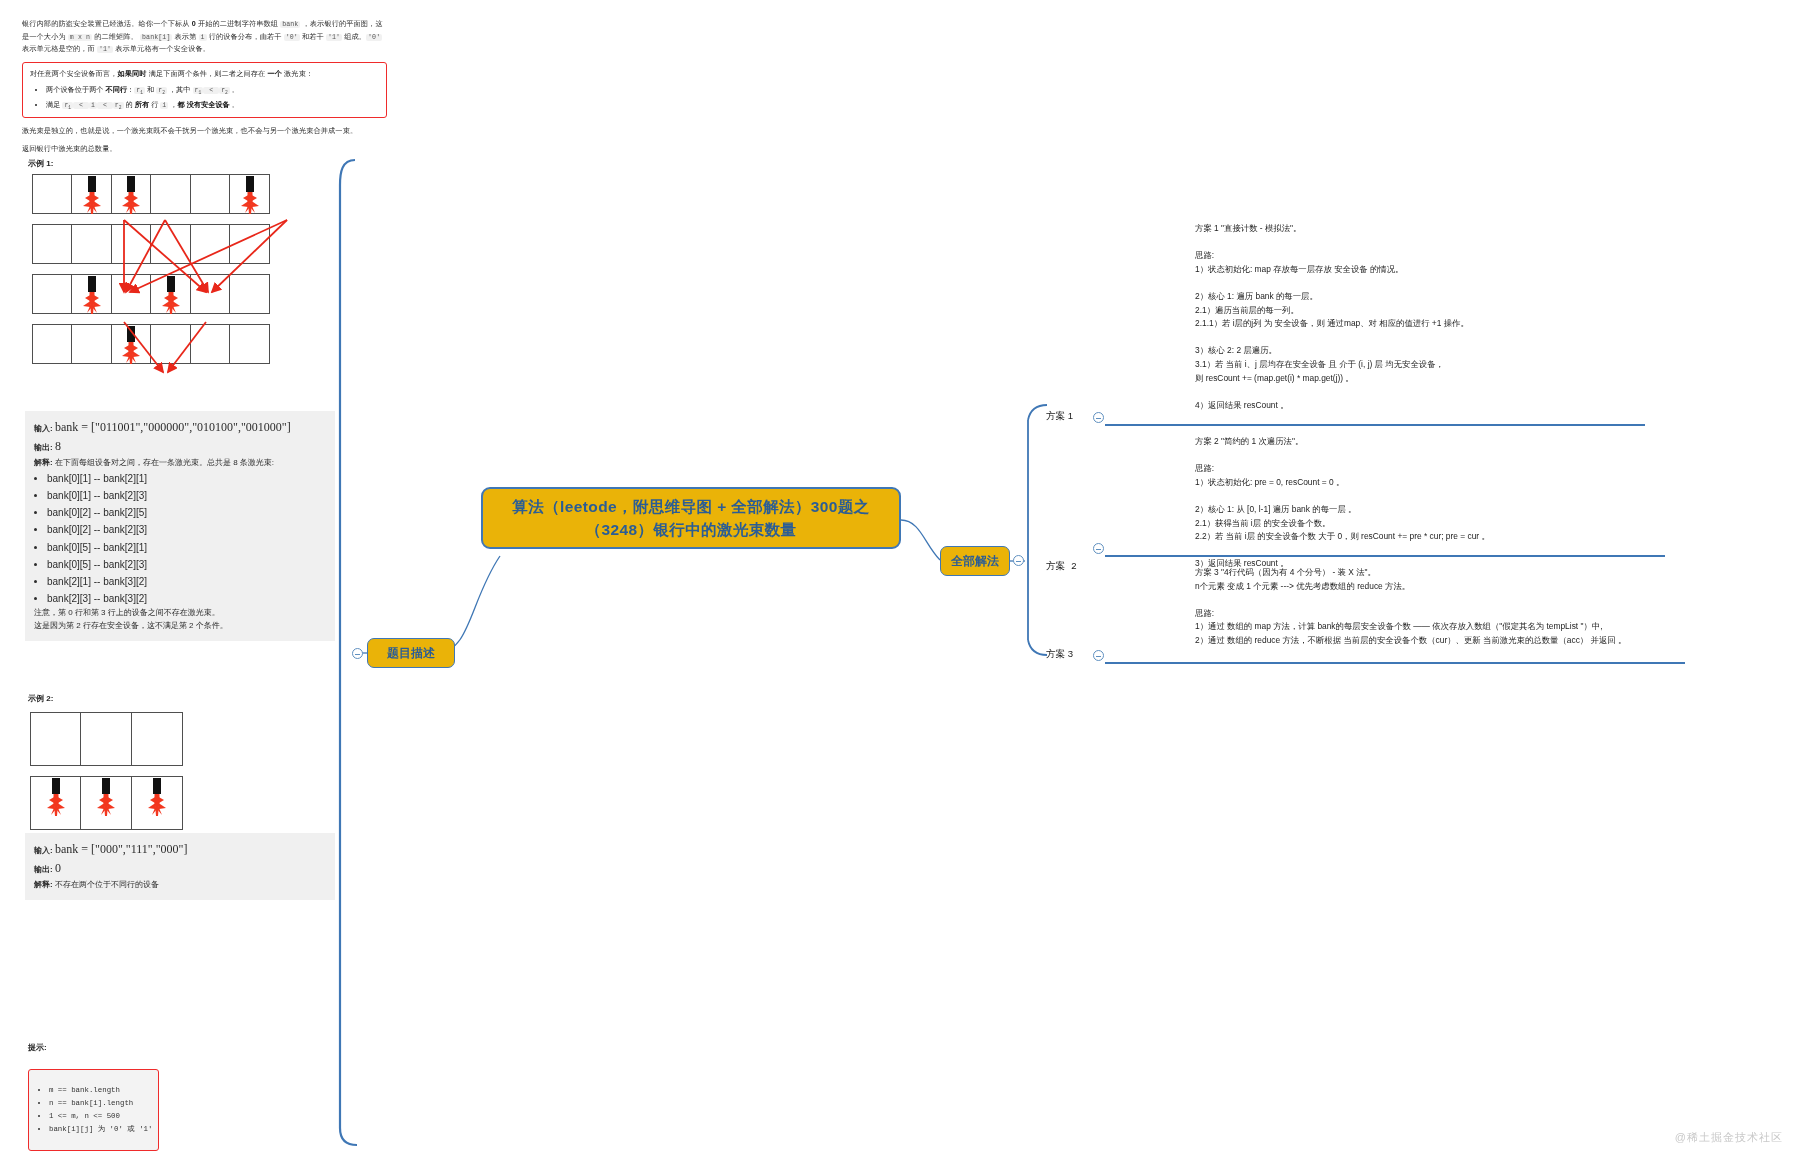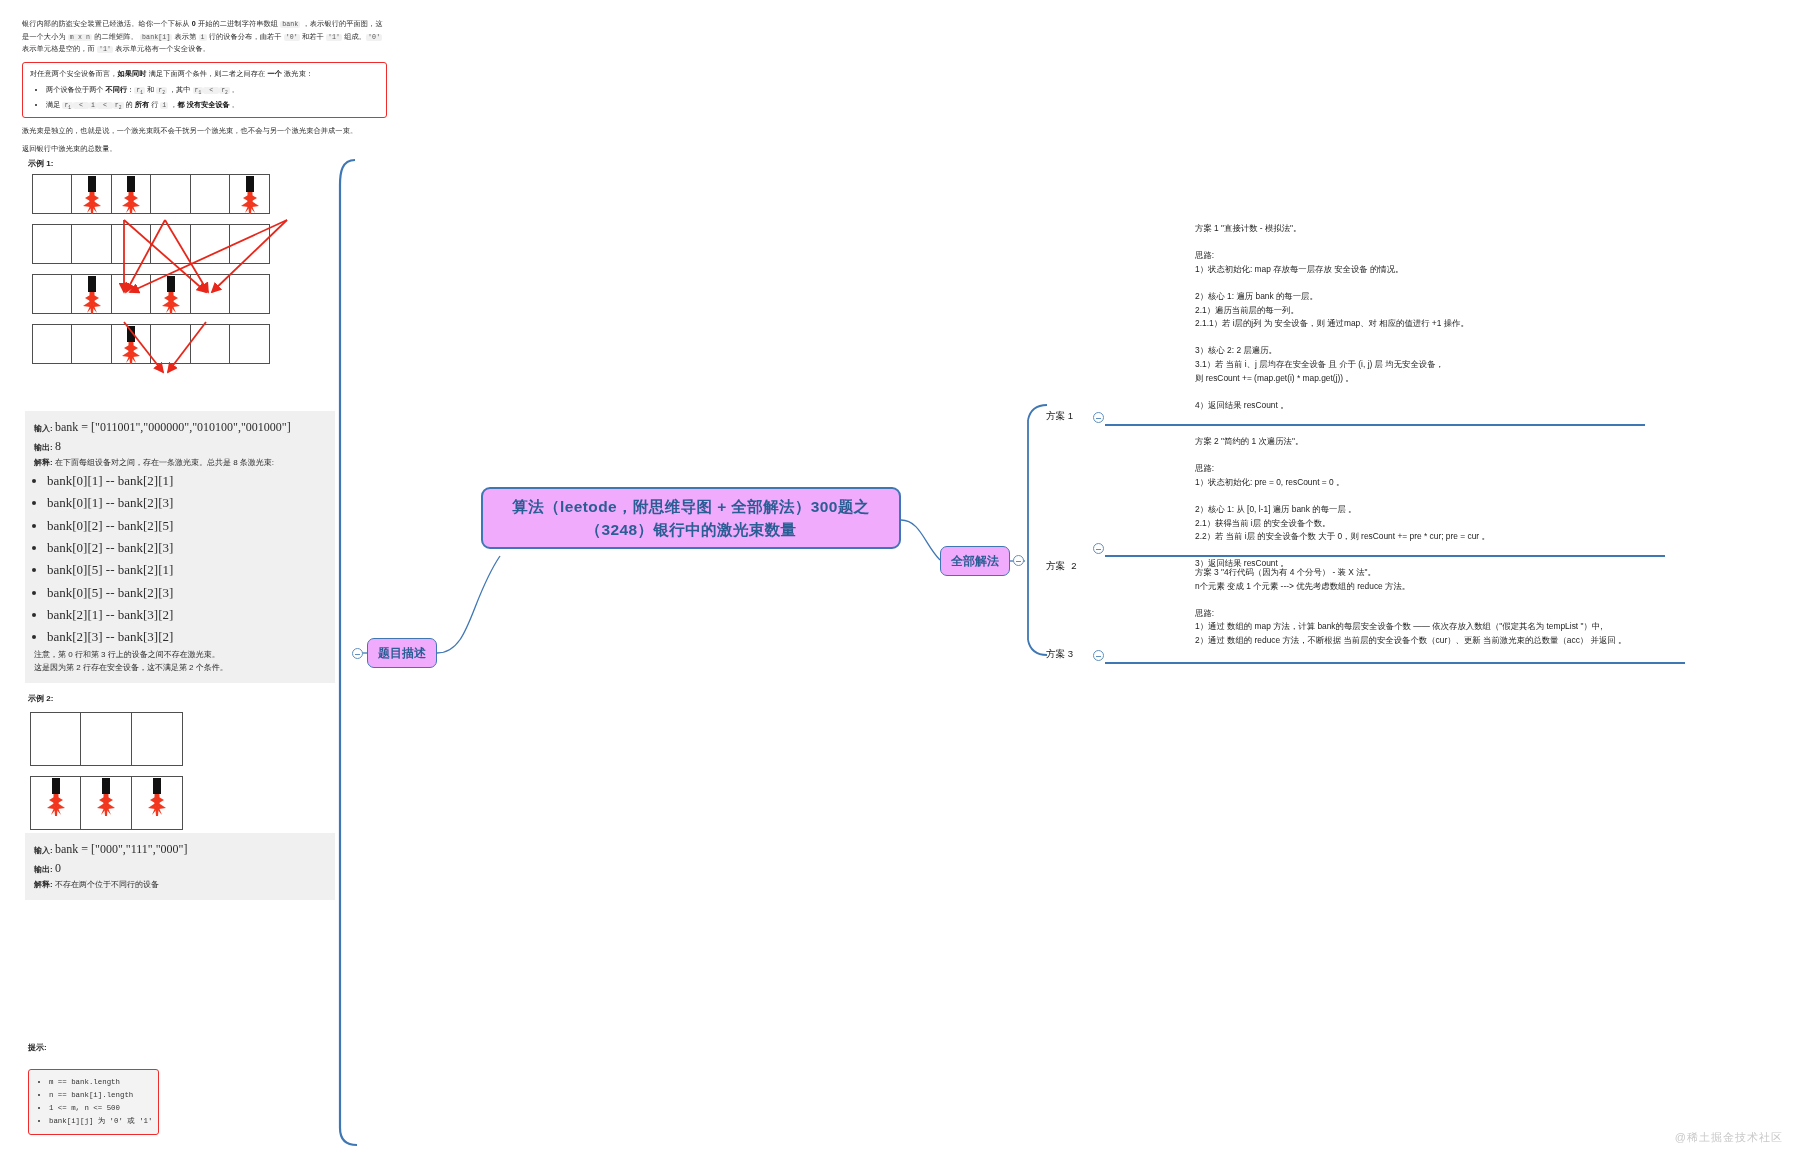--- a/index.html
+++ b/index.html
@@ -18,35 +18,35 @@
   .para{font-size:7.2px;line-height:1.75;color:#2b2b2b;margin:0 0 6px 0;letter-spacing:.1px;}
   .mono{font-family:"Liberation Mono","DejaVu Sans Mono",monospace;background:#f1f1f1;color:#555;
         padding:0 2px;border-radius:2px;font-size:6.6px;}
   .redbox{border:1.6px solid #ef2b2b;border-radius:3px;padding:5px 7px 4px 7px;margin:3px 0 7px 0;}
   .redbox ul{margin:4px 0 1px 0;padding-left:16px;}
   .redbox li{font-size:7.2px;line-height:1.7;margin-bottom:1px;}
   .b{font-weight:bold;color:#111;}
   sub{font-size:70%;}
   .node{
     position:absolute;
-    background:#f0abfc;
+    background:#eab308;
     border:2px solid #3f77b5;
     border-radius:9px;
     color:#2b5d95;
     font-weight:bold;
     display:flex;align-items:center;justify-content:center;
     text-align:center;
     box-sizing:border-box;
   }
   #center-topic{
     left:481px;top:487px;width:420px;height:62px;
     font-size:15.5px;line-height:1.5;letter-spacing:.4px;
     padding:0 10px;
   }
-  #node-problem-desc{left:367px;top:638px;width:70px;height:30px;font-size:12px;border-width:1.6px;border-radius:7px;}
+  #node-problem-desc{left:367px;top:638px;width:88px;height:30px;font-size:12px;border-width:1.6px;border-radius:7px;}
   #node-all-solutions{left:940px;top:546px;width:70px;height:30px;font-size:12px;border-width:1.6px;border-radius:7px;}
 
   
   .collapse{
     position:absolute;width:11px;height:11px;border:1px solid #5f90c0;border-radius:50%;
     background:#fff;box-sizing:border-box;
   }
   .collapse:after{
     content:"";position:absolute;left:2px;top:4.5px;width:5px;height:1px;background:#5f90c0;
   }
@@ -60,25 +60,25 @@
     background:#fff;
   }
   .cell + .cell{margin-left:-1.6px;}
   .gridrow + .gridrow{margin-top:10px;}
 
   
   .ioblock{background:#f0f0f0;padding:7px 9px 8px 9px;font-size:8px;color:#2c2c2c;line-height:1.62;}
   .ioblock .k{font-weight:bold;}
   .ioblock .code{font-family:Liberation Serif, serif;font-size:12px;}
   .iolist{margin:0;padding-left:13px;}
-  .iolist li{font-family:Liberation Serif, serif;font-size:13px;line-height:1.72;}
+  .iolist li{font-family:Liberation Sans, sans-serif;font-size:10px;line-height:1.72;}
 
   .hint-title{font-size:8px;font-weight:bold;margin-bottom:16px;color:#222;}
   .hintbox{border:1.8px solid #ef2b2b;border-radius:3px;background:#f3f3f3;padding:4px 6px;display:inline-block;}
-  .hintbox ul{margin:2px 0;padding-left:14px;}
+  .hintbox ul{margin:10px 0;padding-left:14px;}
   .hintbox li{font-family:"Liberation Mono","DejaVu Sans Mono",monospace;font-size:7.4px;line-height:1.75;color:#333;}
 
   .ex-title{font-size:8px;font-weight:bold;color:#222;text-align:right;}
 
   
   .sol-text{position:absolute;font-size:8.4px;line-height:1.62;color:#1d1d1d;white-space:pre-wrap;}
   .sol-label{position:absolute;font-size:9.6px;color:#1d1d1d;}
   .sol-underline{position:absolute;height:2.2px;background:#3f77b5;}
 
   

